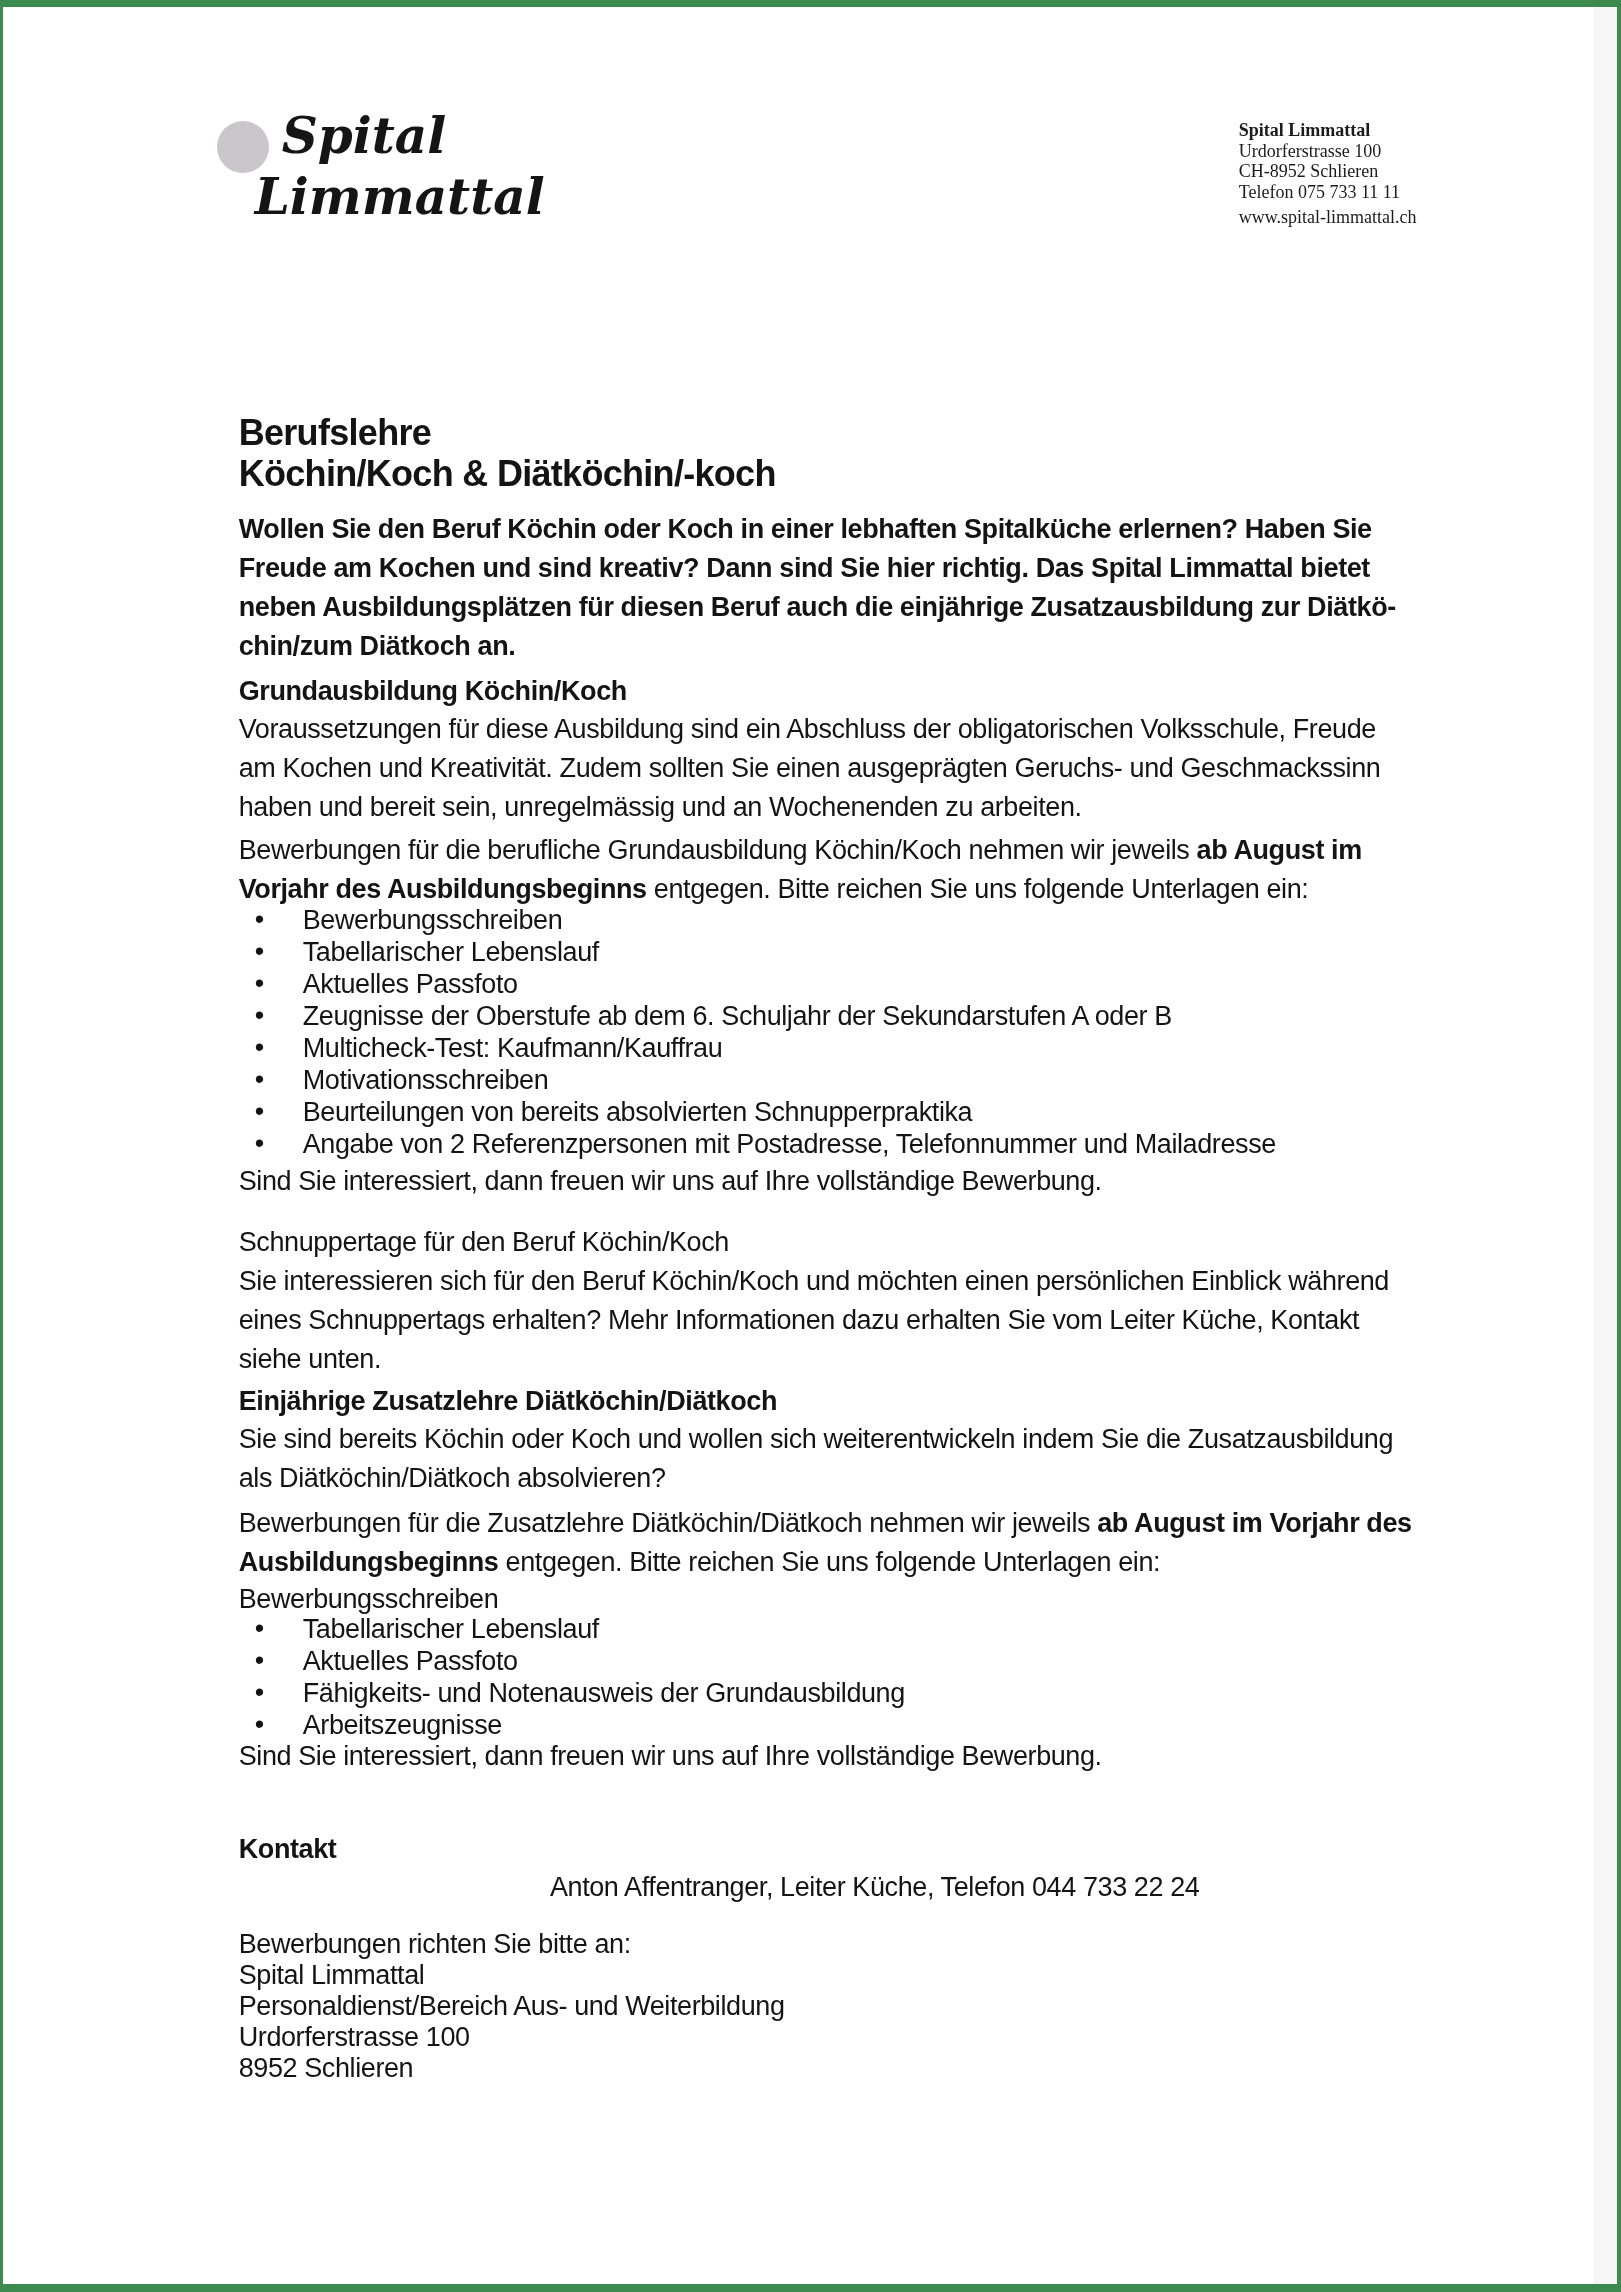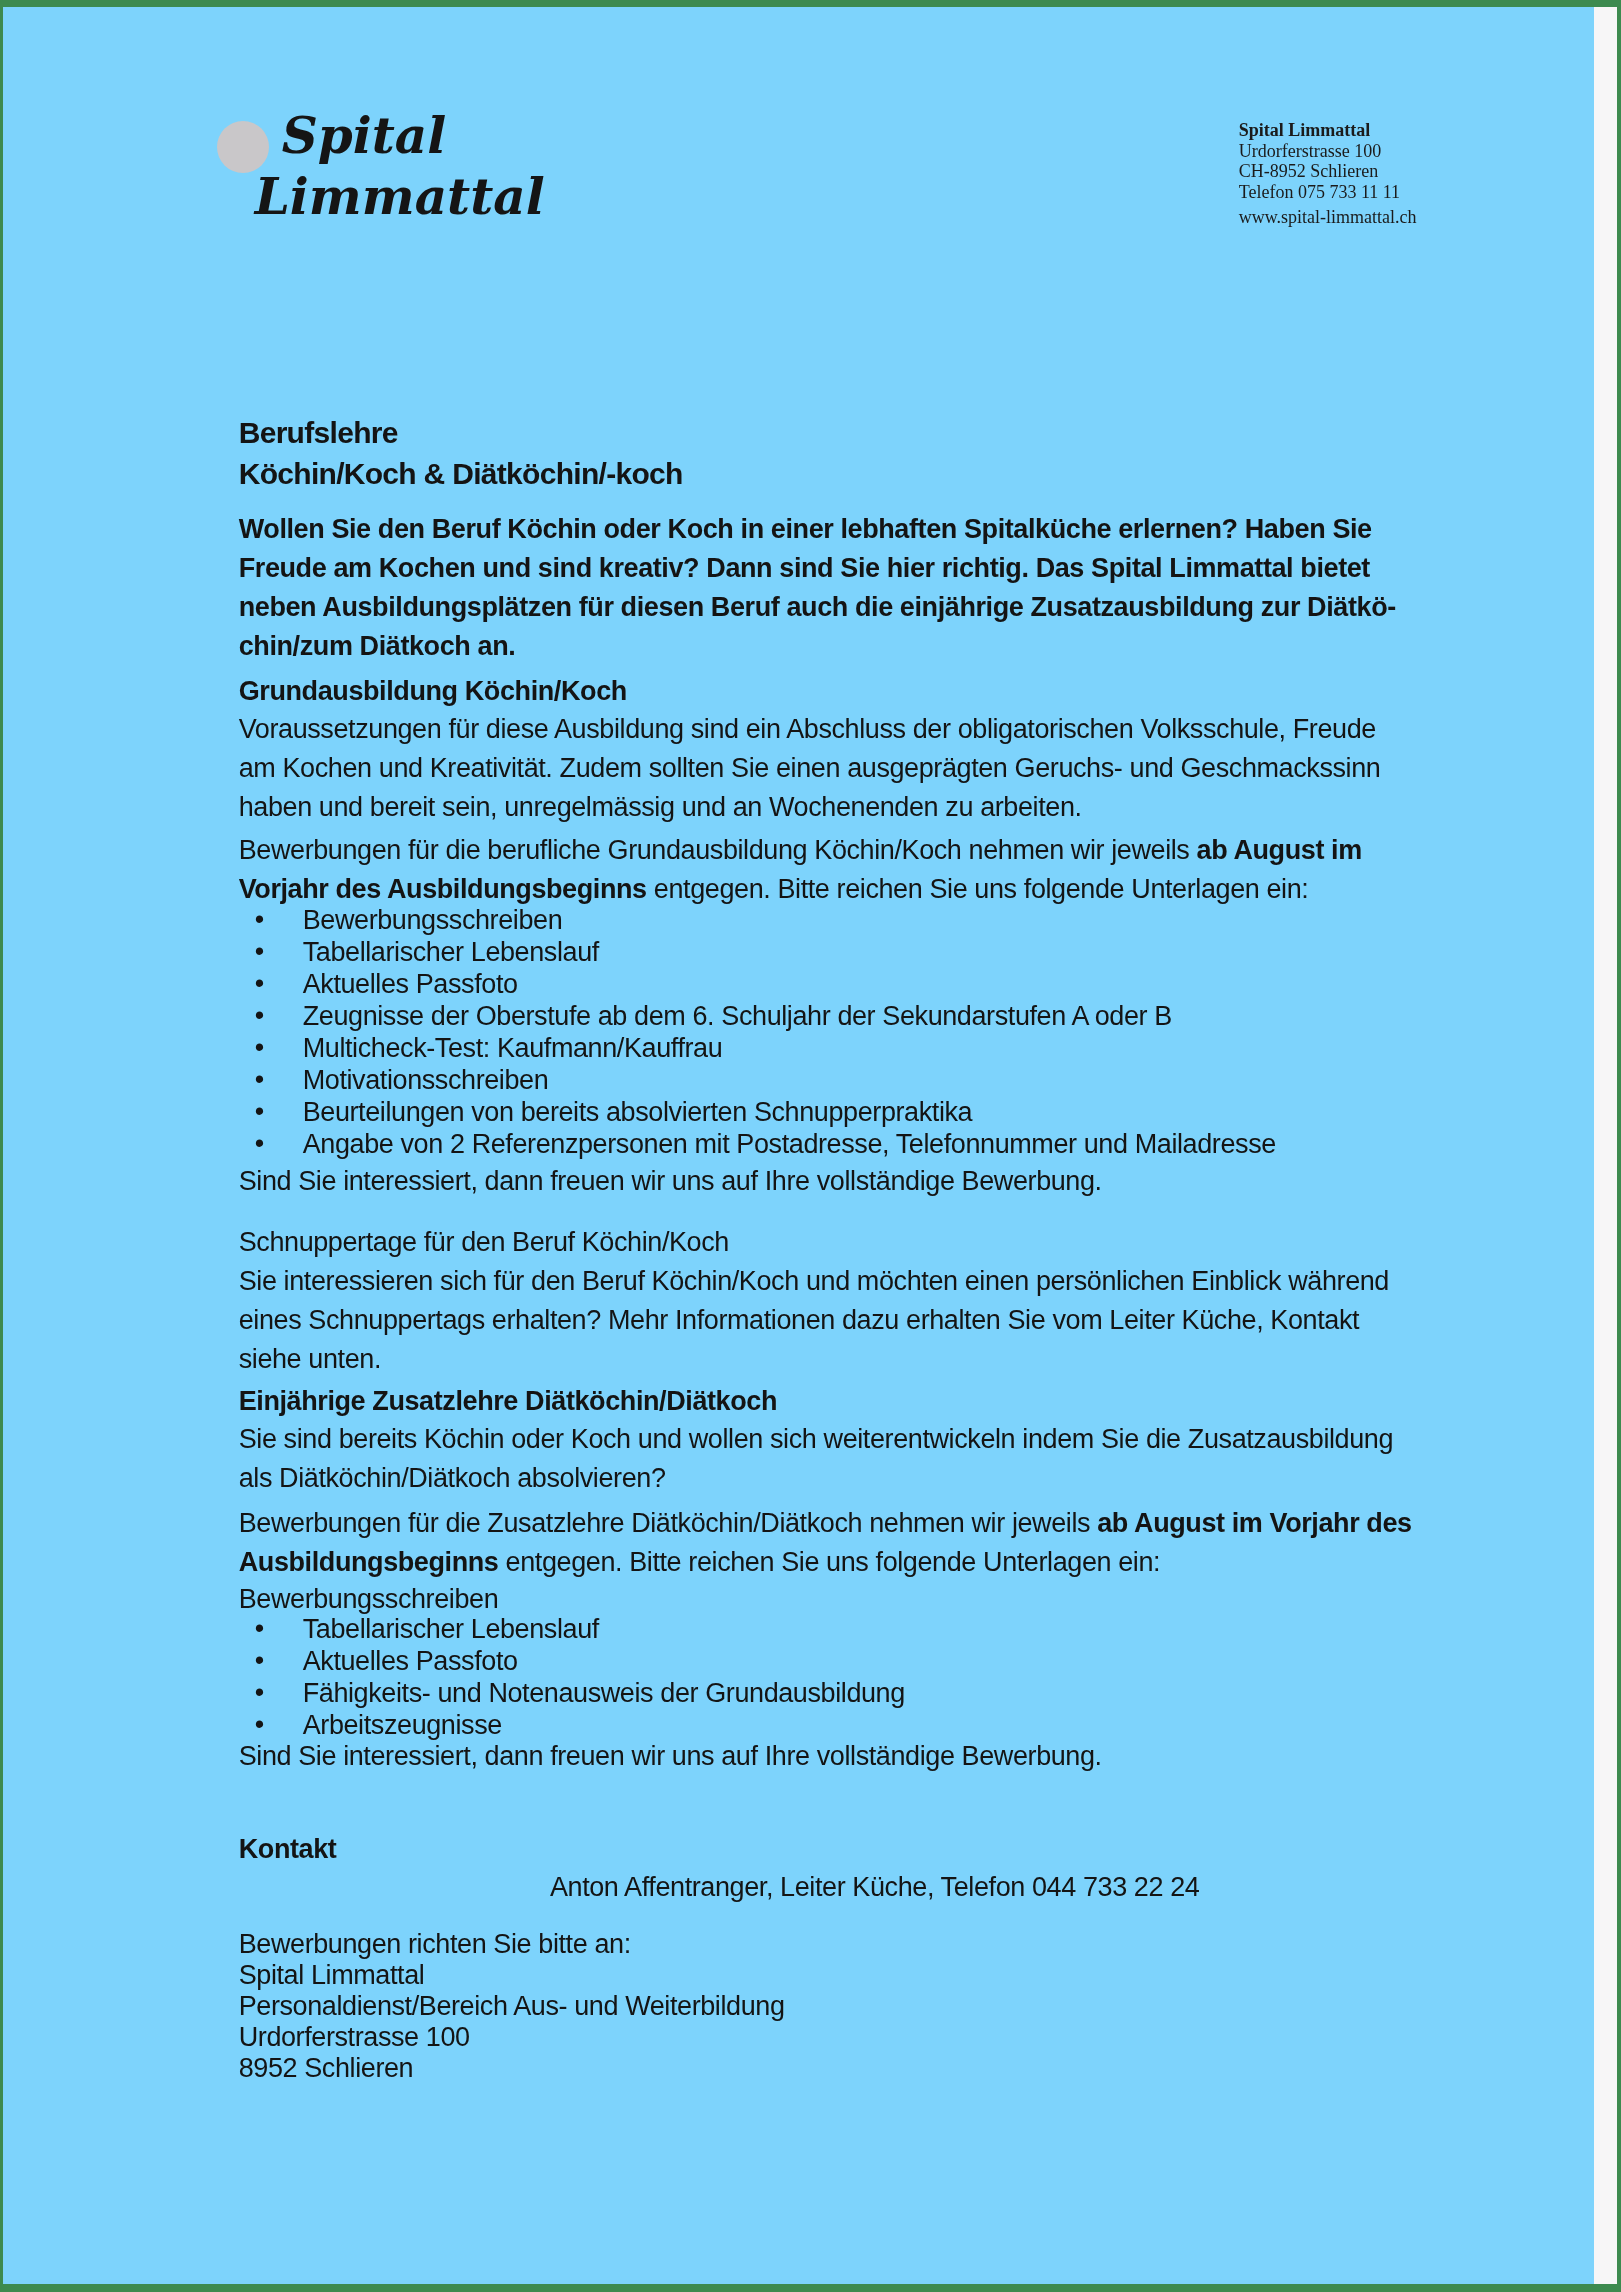--- a/index.html
+++ b/index.html
@@ -4,21 +4,21 @@
 <style>
   html,body{margin:0;padding:0;}
   body{
     width:1621px;height:2293px;position:relative;
     background:#3d8a4f; 
     font-family:"Liberation Sans", sans-serif;
     -webkit-font-smoothing:antialiased;
   }
   .page{
     position:absolute;top:7.2px;left:2.7px;right:4.5px;bottom:9px;
-    background:#7dd3fc;overflow:hidden;
+    background:#ffffff;overflow:hidden;
   }
   .page-edge{
     position:absolute;top:0;bottom:0;right:0;width:23px;
     background:#f7f6f7;
   }
   
   .logo-circle{
     position:absolute;left:214px;top:114px;width:52px;height:52px;
     border-radius:50%;background:#c9c7c9;
   }
@@ -41,21 +41,21 @@
   .letterhead .lh-name{font-weight:bold;}
   .letterhead .lh-web{margin-top:4px;}
   
   .blk{position:absolute;left:236px;width:1272px;color:#141414;}
   .body-txt{
     font-size:27px;line-height:39px;letter-spacing:-0.4px;
     white-space:pre-line;
   }
   .b{font-weight:bold;}
   .title-txt{
-    font-size:30px;line-height:41px;font-weight:bold;letter-spacing:-0.7px;
+    font-size:36px;line-height:41px;font-weight:bold;letter-spacing:-0.7px;
     white-space:pre-line;
   }
   ul.docs{
     list-style:none;margin:0;padding:0;
     font-size:27px;line-height:32px;letter-spacing:-0.4px;
   }
   ul.docs li{position:relative;padding-left:64px;}
   ul.docs li::before{
     content:"\2022";position:absolute;left:16px;top:-0.9px;font-size:27px;
   }

